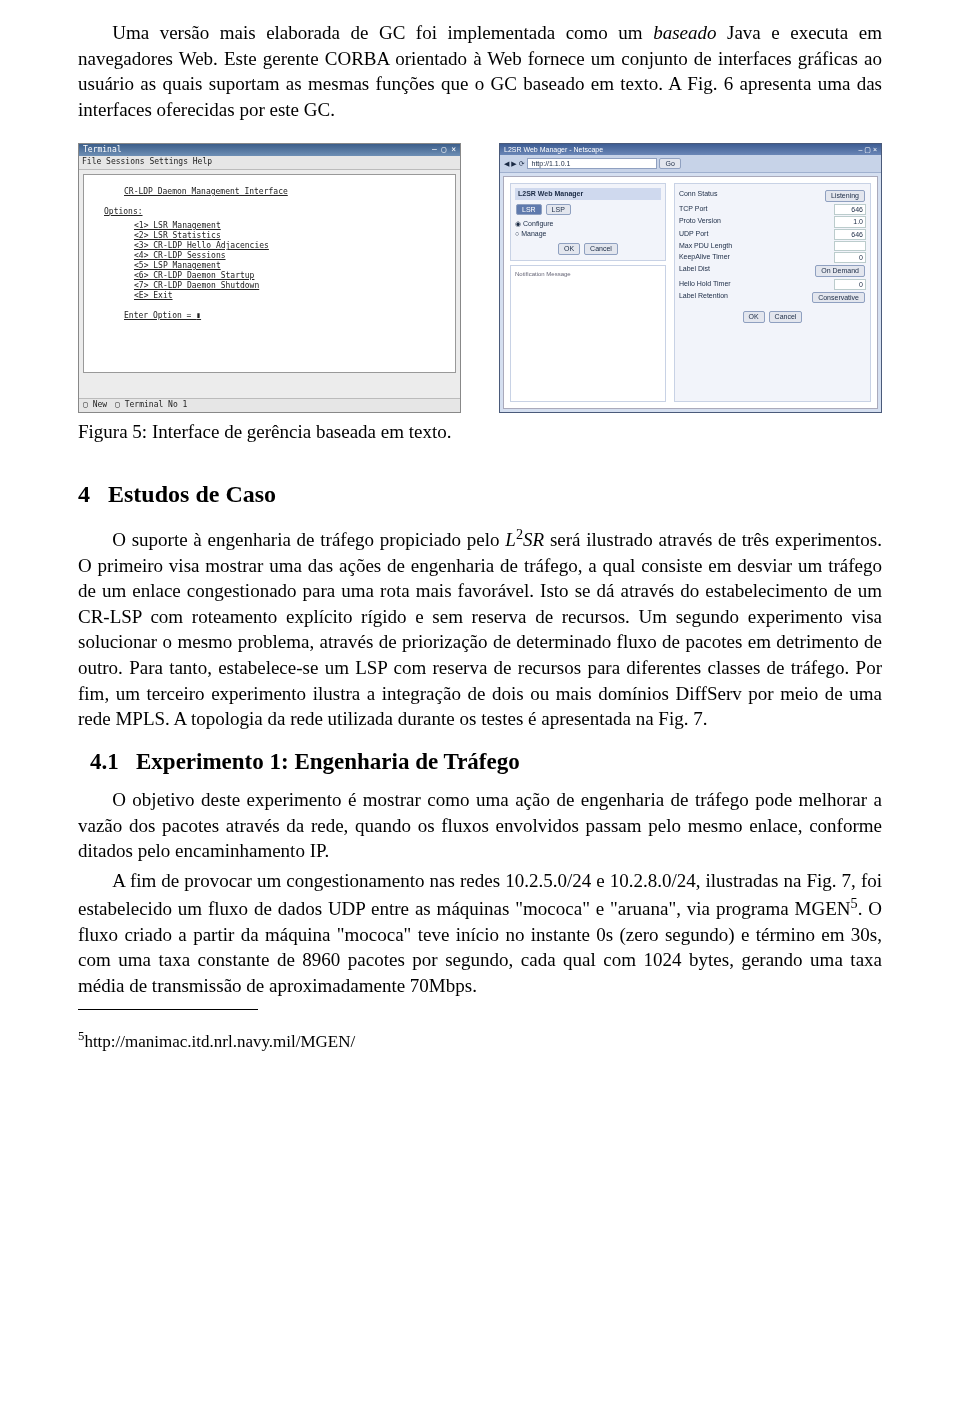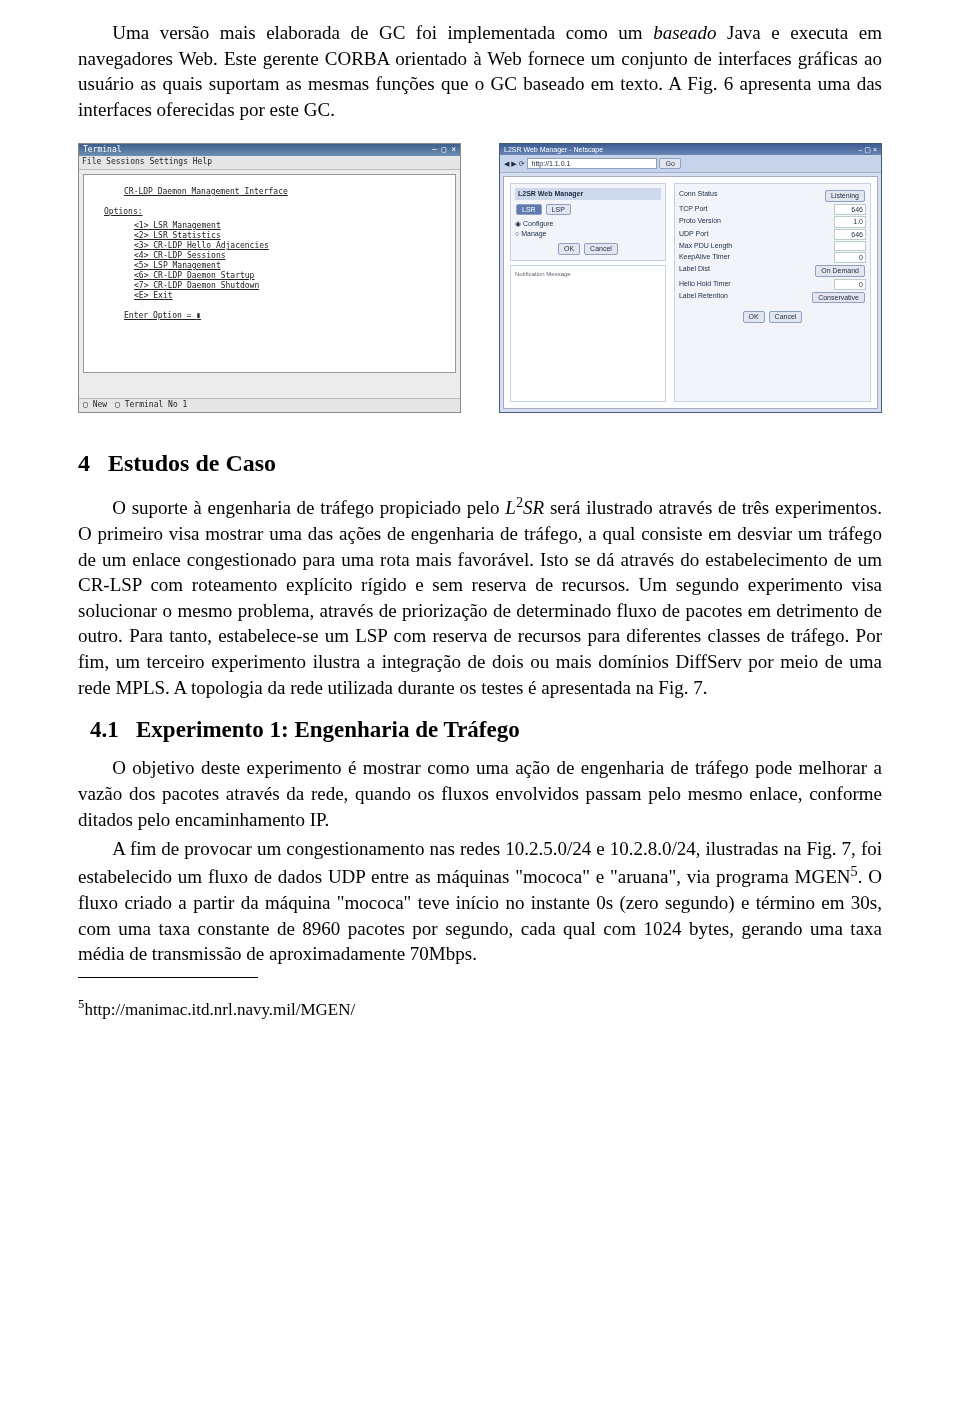--- a/index.html
+++ b/index.html
@@ -181,20 +181,21 @@
         <span>Terminal</span>
         <span>– ▢ ×</span>
       </div>
       <div class="menubar">File  Sessions  Settings  Help</div>
       <div class="body"><span style="display:block;margin-left:30px;margin-bottom:10px;">CR-LDP Daemon Management Interface</span><span style="display:block;margin-left:10px;margin-bottom:4px;">Options:</span><span style="display:block;margin-left:40px;">&lt;1&gt; LSR Management</span><span style="display:block;margin-left:40px;">&lt;2&gt; LSR Statistics</span><span style="display:block;margin-left:40px;">&lt;3&gt; CR-LDP Hello Adjacencies</span><span style="display:block;margin-left:40px;">&lt;4&gt; CR-LDP Sessions</span><span style="display:block;margin-left:40px;">&lt;5&gt; LSP Management</span><span style="display:block;margin-left:40px;">&lt;6&gt; CR-LDP Daemon Startup</span><span style="display:block;margin-left:40px;">&lt;7&gt; CR-LDP Daemon Shutdown</span><span style="display:block;margin-left:40px;margin-bottom:10px;">&lt;E&gt; Exit</span><span style="margin-left:30px;"><span>Enter Option = </span>▮</span></div>
       <div class="statusbar">
         <span>▢ <span>New</span></span>
         <span>▢ <span>Terminal No 1</span></span>
       </div>
     </div>
+    <div class="fig-caption">Figura 5: Interface de gerência baseada em texto.</div>
   </div>
 
   <div class="fig-col">
     <div class="browser">
       <div class="btitle">
         <span>L2SR Web Manager - Netscape</span>
         <span>– ▢ ×</span>
       </div>
       <div class="btoolbar">
         <span>◀</span>

